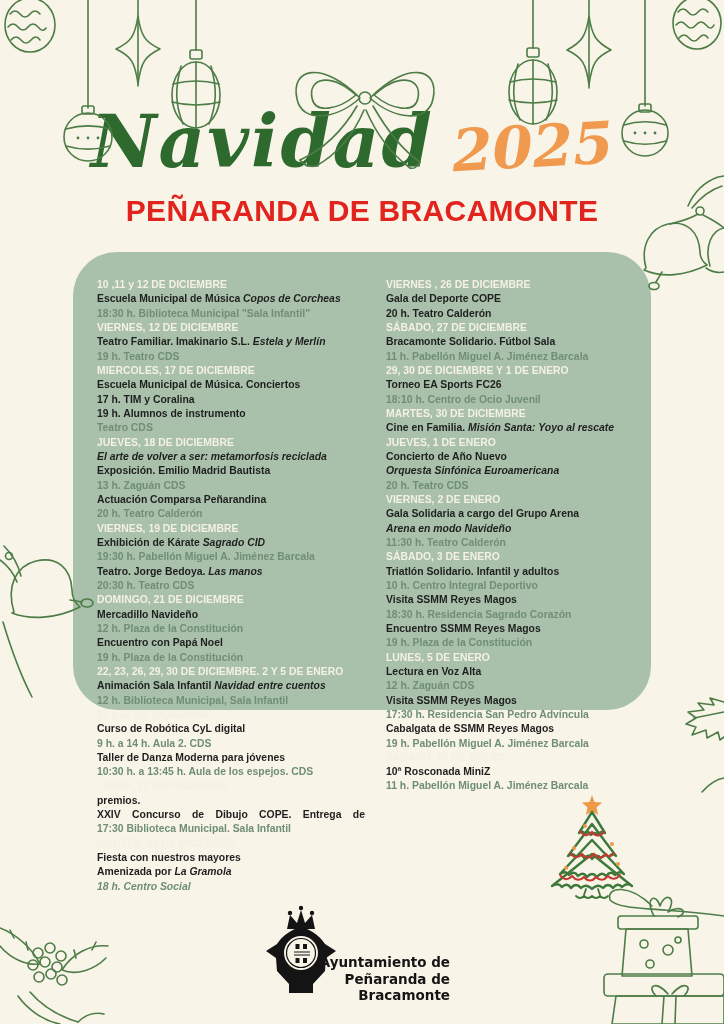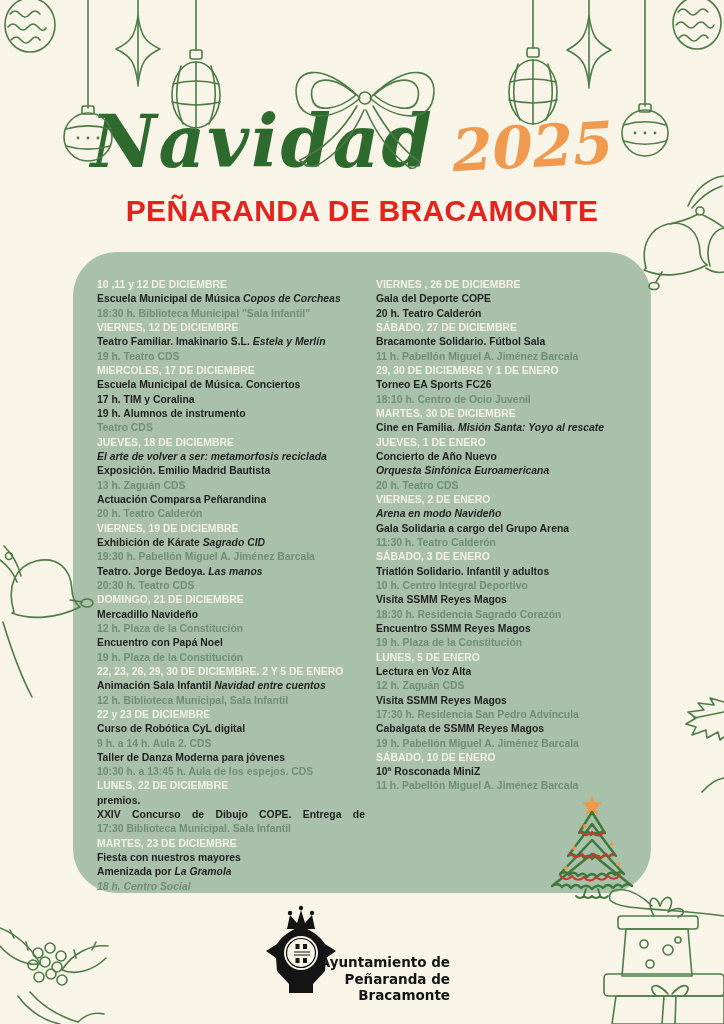--- a/index.html
+++ b/index.html
@@ -30,29 +30,29 @@
   }
   .title-year{
     font-family:"DejaVu Serif",serif;font-style:italic;font-weight:700;
     font-size:58px;color:var(--title_orange);transform:rotate(-3deg);
   }
   .subtitle{
     position:absolute;top:194px;left:0;width:724px;text-align:center;z-index:2;
     font-size:30px;font-weight:700;letter-spacing:.3px;color:var(--subtitle_red);
   }
   .panel{
-    position:absolute;left:73px;top:252px;width:578px;height:641px;
+    position:absolute;left:73px;top:252px;width:578px;height:458px;
     background:var(--panel);border-radius:44px;z-index:1;
   }
   .col{
     position:absolute;top:26px;width:268px;
     font-size:10.4px;line-height:14.33px;font-weight:700;
   }
   .col0{left:24px;}
-  .col1{left:303px;}
+  .col1{left:313px;}
   .line{white-space:nowrap;}
   .line.date{color:var(--date_text);}
   .line.event{color:var(--event_text);}
   .line.loc{color:var(--location_text);}
   .line.jlast{white-space:normal;text-align:justify;text-align-last:justify;}
   .it{font-style:italic;}
 
   .footer-text{
     position:absolute;left:260px;top:954px;width:190px;text-align:right;z-index:2;
     font-family:"DejaVu Sans",sans-serif;font-weight:700;
@@ -292,22 +292,22 @@
       <div class="line date"><span>29, 30 DE DICIEMBRE Y 1 DE ENERO</span></div>
       <div class="line event"><span>Torneo EA Sports FC26</span></div>
       <div class="line loc"><span>18:10 h. Centro de Ocio Juvenil</span></div>
       <div class="line date"><span>MARTES, 30 DE DICIEMBRE</span></div>
       <div class="line event"><span>Cine en Familia. </span><span class="it">Misión Santa: Yoyo al rescate</span></div>
       <div class="line date"><span>JUEVES, 1 DE ENERO</span></div>
       <div class="line event"><span>Concierto de Año Nuevo</span></div>
       <div class="line event"><span class="it">Orquesta Sinfónica Euroamericana</span></div>
       <div class="line loc"><span>20 h. Teatro CDS</span></div>
       <div class="line date"><span>VIERNES, 2 DE ENERO</span></div>
+      <div class="line event"><span>Gala Solidaria a cargo del Grupo Arena</span></div>
       <div class="line event"><span class="it">Arena en modo Navideño</span></div>
-      <div class="line event"><span>Gala Solidaria a cargo del Grupo Arena</span></div>
       <div class="line loc"><span>11:30 h. Teatro Calderón</span></div>
       <div class="line date"><span>SÁBADO, 3 DE ENERO</span></div>
       <div class="line event"><span>Triatlón Solidario. Infantil y adultos</span></div>
       <div class="line loc"><span>10 h. Centro Integral Deportivo</span></div>
       <div class="line event"><span>Visita SSMM Reyes Magos</span></div>
       <div class="line loc"><span>18:30 h. Residencia Sagrado Corazón</span></div>
       <div class="line event"><span>Encuentro SSMM Reyes Magos</span></div>
       <div class="line loc"><span>19 h. Plaza de la Constitución</span></div>
       <div class="line date"><span>LUNES, 5 DE ENERO</span></div>
       <div class="line event"><span>Lectura en Voz Alta</span></div>

